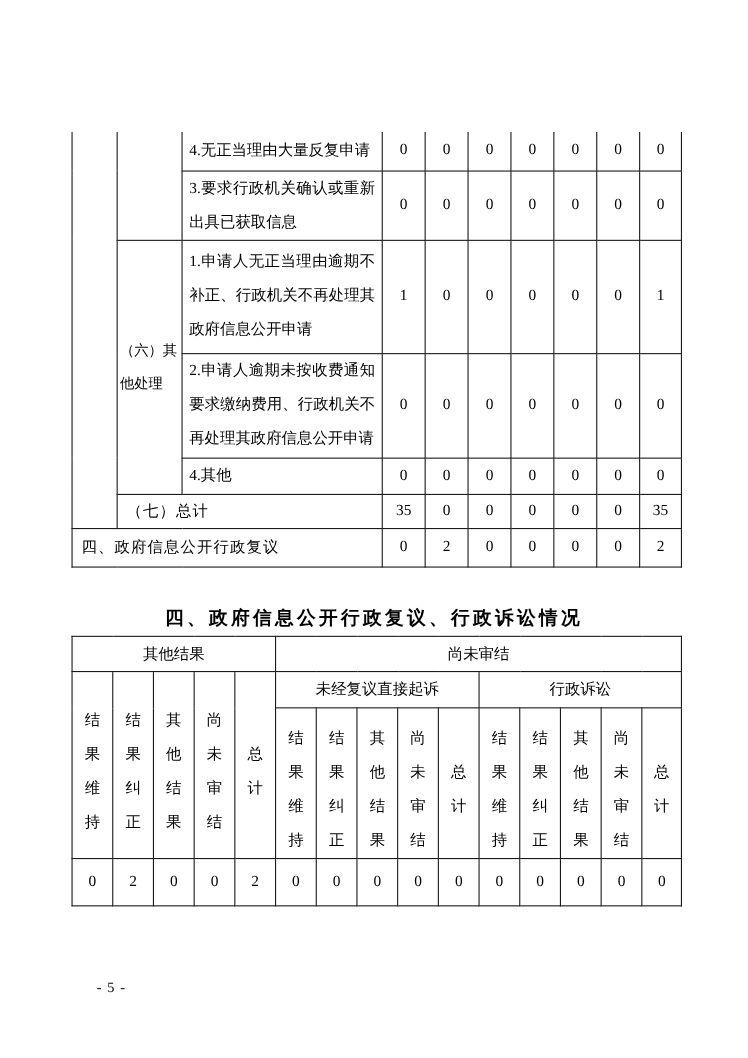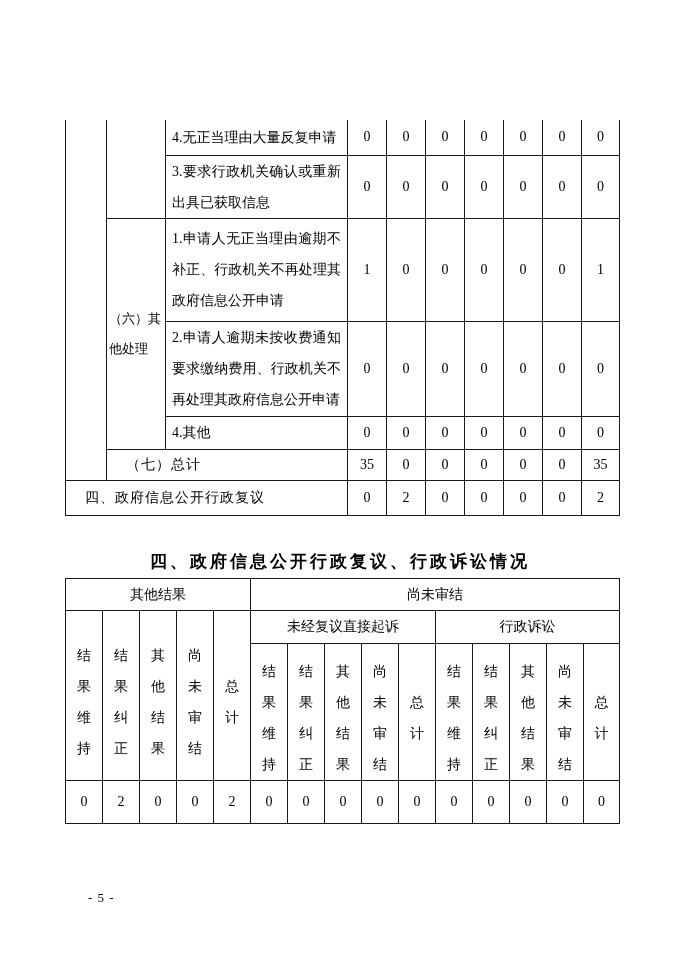--- a/index.html
+++ b/index.html
@@ -39,21 +39,21 @@
   .group-cell {
     word-break: break-all;
     text-align: left;
     padding: 0 0 0 2px;
     font-size: 13px;
     line-height: 30px;
   }
   .num-cell { text-align: center; }
   .total-cell, .carry-cell {
     text-align: left;
-    padding-left: 19px;
+    padding-left: 8px;
     letter-spacing: 1px;
   }
 
   
   #section-title {
     position: absolute;
     left: 0; top: 550px; width: 680px;
     text-align: center;
     font-family: Liberation Sans, sans-serif;
     font-weight: bold;

